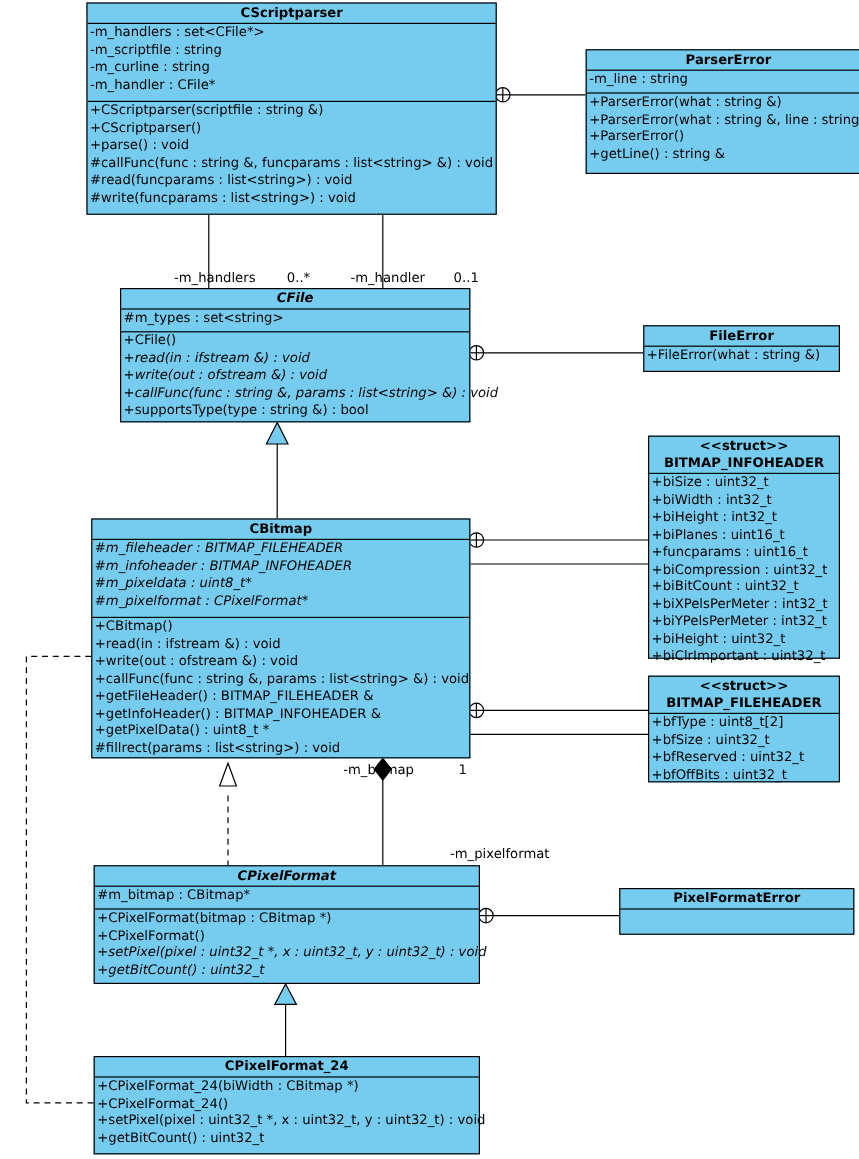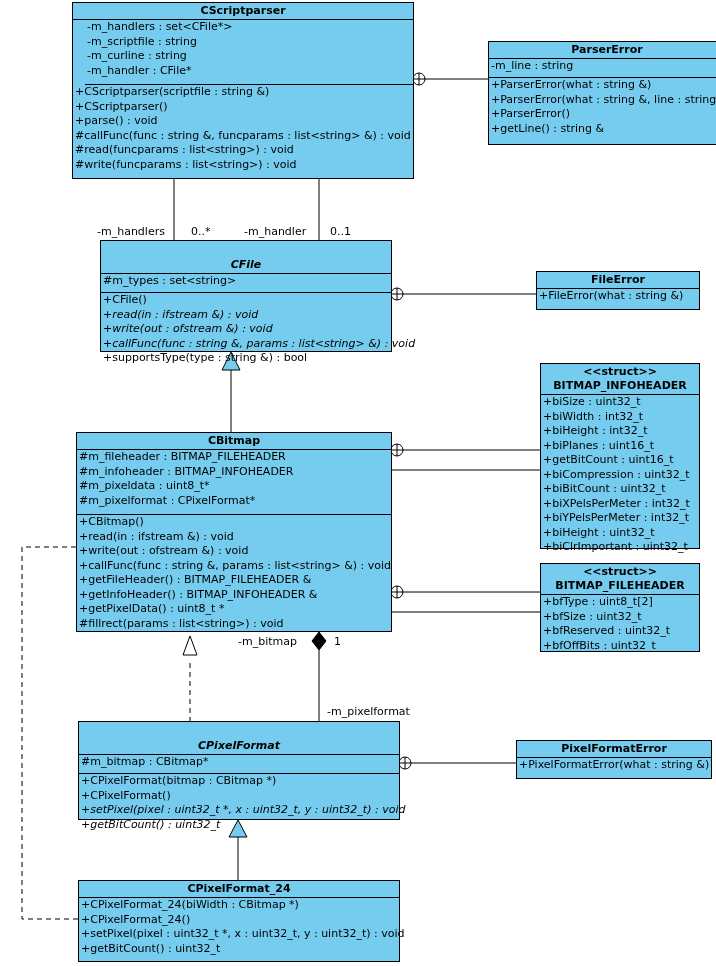--- a/index.html
+++ b/index.html
@@ -34,21 +34,20 @@
     font-weight: bold;
     font-size: 11px;
     line-height: 14px;
     padding: 1px 2px 1px 2px;
     border-bottom: 1px solid #000000;
     white-space: nowrap;
     overflow: hidden;
   }
   .uml-title.abstract {
     font-style: italic;
-    margin-top: 16px;
   }
   .stereo {
     display: block;
     text-align: center;
     font-weight: bold;
     font-size: 11px;
     line-height: 14px;
   }
   .uml-compartment {
     padding: 0 2px 1px 2px;
@@ -70,20 +69,21 @@
     font-style: italic;
   }
   .edge-label {
     position: absolute;
     font-size: 11px;
     line-height: 13px;
     white-space: nowrap;
     color: #000;
     z-index: 6;
     background: transparent;
+    margin-left: 48px;
   }
   svg.links {
     position: absolute;
     left: 0; top: 0;
     width: 716px;
     height: 966px;
     z-index: 2;
     overflow: visible;
   }
 </style>
@@ -135,21 +135,21 @@
     <circle cx="389" cy="763" r="6" fill="#fff" stroke="#000" stroke-width="1"></circle>
     <line x1="383" y1="763" x2="395" y2="763" stroke="#000" stroke-width="1"></line>
     <line x1="389" y1="757" x2="389" y2="769" stroke="#000" stroke-width="1"></line>
 
     <path d="M 62 919 L 6 919 L 6 547 L 72 547" fill="none" stroke="#000" stroke-width="1" stroke-dasharray="5,4"></path>
     <polygon points="88,547 68,540 68,554" fill="none" stroke="#000" stroke-width="1"></polygon>
   </svg>
 
   <div class="uml-box" style="left:56px; top:2px; width:342px; height:177px;">
     <div class="uml-title">CScriptparser</div>
-    <div class="uml-compartment" style="height:63px;margin-left:12px;">
+    <div class="uml-compartment" style="height:63px;">
       <div class="uml-row">-m_handlers : set&lt;CFile*&gt;</div>
       <div class="uml-row">-m_scriptfile : string</div>
       <div class="uml-row">-m_curline : string</div>
       <div class="uml-row">-m_handler : CFile*</div>
     </div>
     <div class="uml-compartment noborder">
       <div class="uml-row">+CScriptparser(scriptfile : string &amp;)</div>
       <div class="uml-row">+CScriptparser()</div>
       <div class="uml-row">+parse() : void</div>
       <div class="uml-row">#callFunc(func : string &amp;, funcparams : list&lt;string&gt; &amp;) : void</div>
@@ -192,21 +192,21 @@
 
   <div class="uml-box" style="left:520px; top:271px; width:164px; height:39px;">
     <div class="uml-title">FileError</div>
     <div class="uml-compartment noborder">
       <div class="uml-row">+FileError(what : string &amp;)</div>
     </div>
   </div>
 
   <div class="uml-box" style="left:60px; top:432px; width:316px; height:200px;">
     <div class="uml-title">CBitmap</div>
-    <div class="uml-compartment" style="height:63px;">
+    <div class="uml-compartment" style="height:63px;font-style:italic;">
       <div class="uml-row">#m_fileheader : BITMAP_FILEHEADER</div>
       <div class="uml-row">#m_infoheader : BITMAP_INFOHEADER</div>
       <div class="uml-row">#m_pixeldata : uint8_t*</div>
       <div class="uml-row">#m_pixelformat : CPixelFormat*</div>
     </div>
     <div class="uml-compartment noborder">
       <div class="uml-row">+CBitmap()</div>
       <div class="uml-row">+read(in : ifstream &amp;) : void</div>
       <div class="uml-row">+write(out : ofstream &amp;) : void</div>
       <div class="uml-row">+callFunc(func : string &amp;, params : list&lt;string&gt; &amp;) : void</div>
@@ -220,21 +220,21 @@
   <div class="uml-box" style="left:524px; top:363px; width:160px; height:186px;">
     <div class="uml-title">
       <span class="stereo">&lt;&lt;struct&gt;&gt;</span>
       <span>BITMAP_INFOHEADER</span>
     </div>
     <div class="uml-compartment noborder">
       <div class="uml-row">+biSize : uint32_t</div>
       <div class="uml-row">+biWidth : int32_t</div>
       <div class="uml-row">+biHeight : int32_t</div>
       <div class="uml-row">+biPlanes : uint16_t</div>
-      <div class="uml-row">+getBitCount : uint16_t</div>
+      <div class="uml-row">+funcparams : uint16_t</div>
       <div class="uml-row">+biCompression : uint32_t</div>
       <div class="uml-row">+biBitCount : uint32_t</div>
       <div class="uml-row">+biXPelsPerMeter : int32_t</div>
       <div class="uml-row">+biYPelsPerMeter : int32_t</div>
       <div class="uml-row">+biHeight : uint32_t</div>
       <div class="uml-row">+biClrImportant : uint32_t</div>
     </div>
   </div>
 
   <div class="uml-box" style="left:524px; top:563px; width:160px; height:89px;">
@@ -262,23 +262,20 @@
     <div class="uml-compartment noborder">
       <div class="uml-row">+CPixelFormat(bitmap : CBitmap *)</div>
       <div class="uml-row">+CPixelFormat()</div>
       <div class="uml-row italic">+setPixel(pixel : uint32_t *, x : uint32_t, y : uint32_t) : void</div>
       <div class="uml-row italic">+getBitCount() : uint32_t</div>
     </div>
   </div>
 
   <div class="uml-box" style="left:500px; top:740px; width:196px; height:39px;">
     <div class="uml-title">PixelFormatError</div>
-    <div class="uml-compartment noborder">
-      <div class="uml-row">+PixelFormatError(what : string &amp;)</div>
-    </div>
   </div>
 
   <div class="uml-box" style="left:62px; top:880px; width:322px; height:82px;">
     <div class="uml-title">CPixelFormat_24</div>
     <div class="uml-compartment noborder">
       <div class="uml-row">+CPixelFormat_24(biWidth : CBitmap *)</div>
       <div class="uml-row">+CPixelFormat_24()</div>
       <div class="uml-row">+setPixel(pixel : uint32_t *, x : uint32_t, y : uint32_t) : void</div>
       <div class="uml-row">+getBitCount() : uint32_t</div>
     </div>

